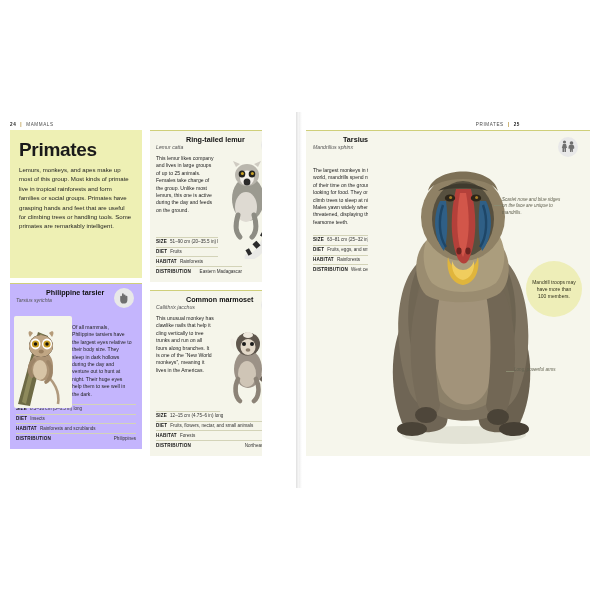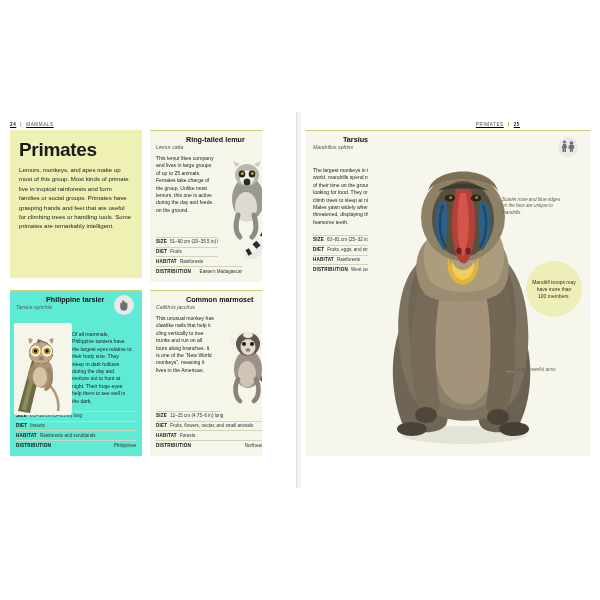--- a/index.html
+++ b/index.html
@@ -13,21 +13,20 @@
   }
   #spread {
     position: absolute;
     left: 0;
     top: 112px;
     width: 530px;
     height: 376px;
     background: #ffffff;
     display: flex;
     box-shadow: 0 0 0 0 rgba(0,0,0,0);
-    text-decoration: underline;
   }
   .page {
     position: relative;
     height: 100%;
     box-sizing: border-box;
     background: #ffffff;
   }
   .page-left { width: 296px; padding: 8px 6px 6px 10px; }
   .page-right { width: 304px; padding: 8px 10px 6px 6px; }
   .gutter {
@@ -80,23 +79,23 @@
     box-sizing: border-box;
     background: #f3f3e7;
     border-top: 1.4px solid #cfcf7a;
   }
   .card-ringtail {
     left: 150px; top: 18px;
     width: 140px; height: 152px;
     background: #f5f5ea;
   }
   .card-tarsier {
-    left: 10px; top: 178px;
+    left: 10px; top: 171px;
     width: 132px; height: 166px;
-    background: #5eead4;
+    background: #c4b5fd;
   }
   .card-marmoset {
     left: 150px; top: 178px;
     width: 140px; height: 166px;
     background: #f5f5ea;
   }
   .card-inner { padding: 5px 6px; position: relative; height: 100%; box-sizing: border-box; }
 
   .sp-name {
     font-size: 7.2px;

